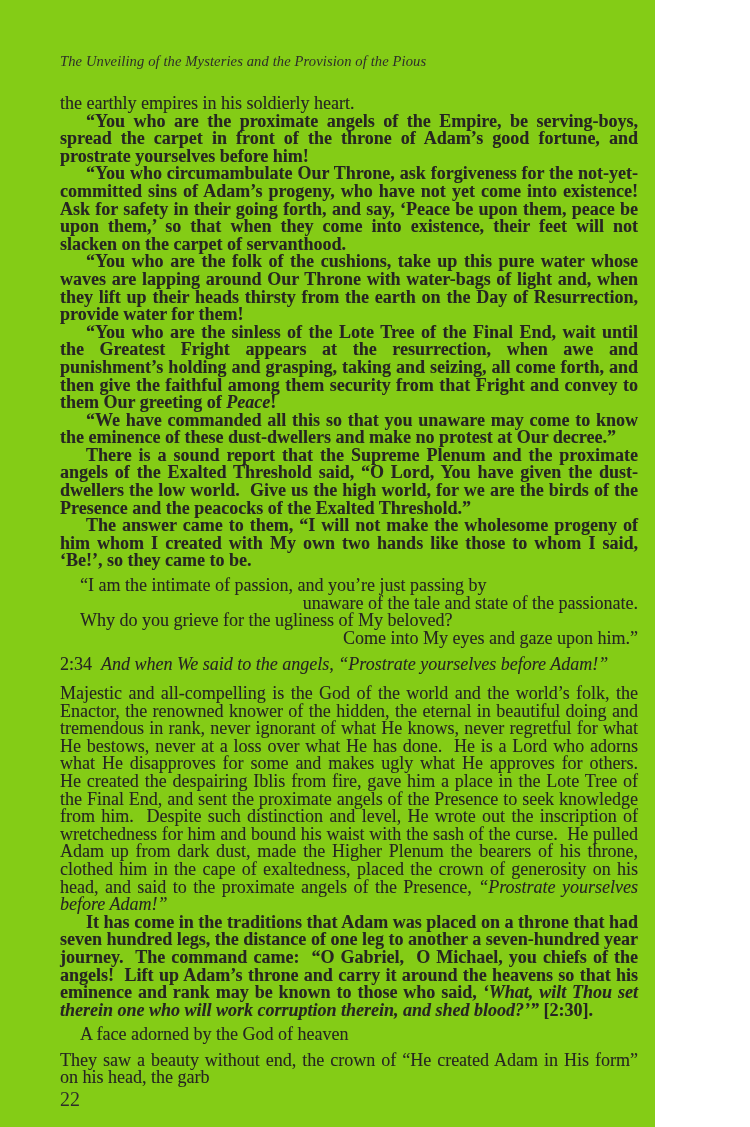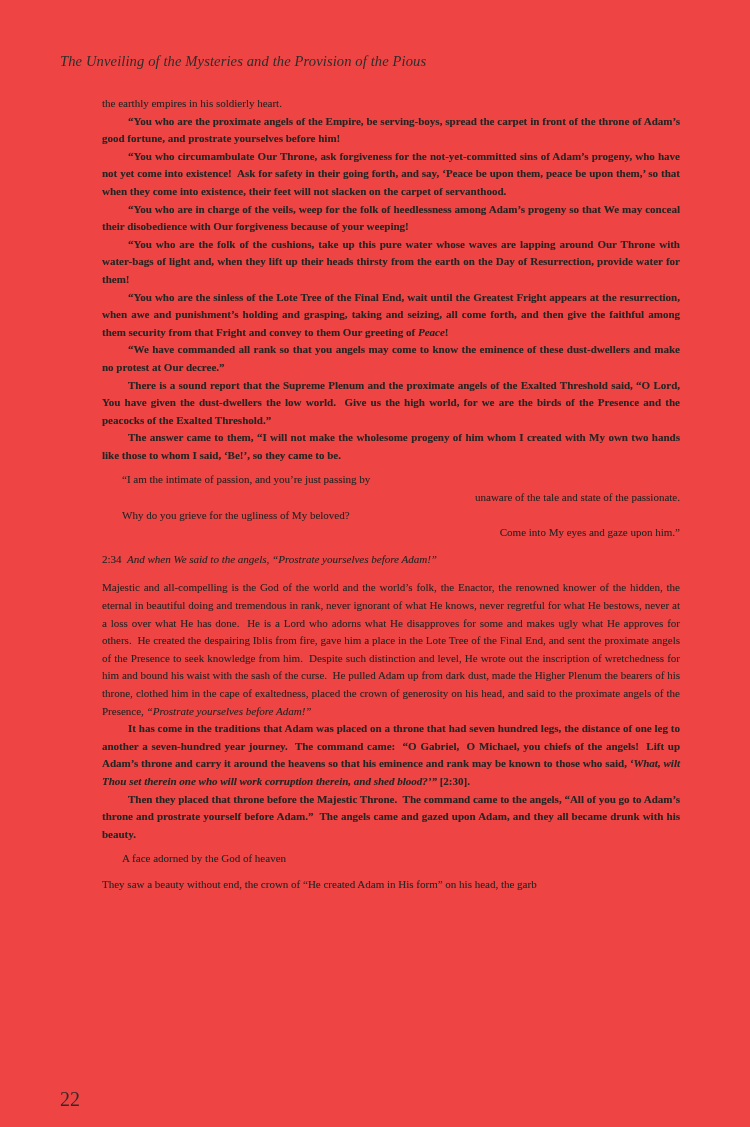--- a/index.html
+++ b/index.html
@@ -1,43 +1,42 @@
 <!DOCTYPE html>
 <html><head>
 <meta charset="utf-8">
 <style>
   html, body { margin: 0; padding: 0; background: #ffffff; }
   .page {
     position: relative;
-    width: 750px;
+    width: 655px;
     height: 1127px;
-    background: #ef4444;
+    background: #84cc16;
     font-family: "Liberation Serif", "DejaVu Serif", serif;
     color: #262522;
     overflow: hidden;
   }
   .running-header {
     position: absolute;
     left: 60px;
     top: 53px;
     font-style: italic;
     font-size: 14.6px;
     color: #2e2d2a;
     letter-spacing: 0.1px;
   }
   .body-text {
     position: absolute;
     left: 60px;
     top: 95px;
     width: 578px;
-    font-size: 11px;
+    font-size: 18px;
     line-height: 17.6px;
     text-align: justify;
     text-shadow: 0.2px 0.2px 0.4px rgba(50,48,45,0.30);
-    margin-left: 42px;
   }
   .para { margin: 0; white-space: pre-wrap; }
   .para.indent { text-indent: 26px; font-weight: bold; }
   .heading {
     margin: 9px 0 11px 0;
     font-weight: bold;
     text-align: left;
     white-space: pre-wrap;
   }
   .verse { margin: 7px 0 8px 0; text-align: left; }
@@ -57,36 +56,34 @@
 </head>
 <body>
 
 <div class="page">
   <div class="running-header">The Unveiling of the Mysteries and the Provision of the Pious</div>
 
   <div class="body-text">
       <p class="para"><span class="">the earthly empires in his soldierly heart.</span></p>
       <p class="para indent"><span class="">“You who are the proximate angels of the Empire, be serving-boys, spread the carpet in front of the throne of Adam’s good fortune, and prostrate yourselves before him!</span></p>
       <p class="para indent"><span class="">“You who circumambulate Our Throne, ask forgiveness for the not-yet-committed sins of Adam’s progeny, who have not yet come into existence!  Ask for safety in their going forth, and say, ‘Peace be upon them, peace be upon them,’ so that when they come into existence, their feet will not slacken on the carpet of servanthood.</span></p>
-      <p class="para indent"><span class="">“You who are in charge of the veils, weep for the folk of heedlessness among Adam’s progeny so that We may conceal their disobedience with Our forgiveness because of your weeping!</span></p>
       <p class="para indent"><span class="">“You who are the folk of the cushions, take up this pure water whose waves are lapping around Our Throne with water-bags of light and, when they lift up their heads thirsty from the earth on the Day of Resurrection, provide water for them!</span></p>
       <p class="para indent"><span class="">“You who are the sinless of the Lote Tree of the Final End, wait until the Greatest Fright appears at the resurrection, when awe and punishment’s holding and grasping, taking and seizing, all come forth, and then give the faithful among them security from that Fright and convey to them Our greeting of </span><span class="i">Peace</span><span class="">!</span></p>
-      <p class="para indent"><span class="">“We have commanded all rank so that you angels may come to know the eminence of these dust-dwellers and make no protest at Our decree.”</span></p>
+      <p class="para indent"><span class="">“We have commanded all this so that you unaware may come to know the eminence of these dust-dwellers and make no protest at Our decree.”</span></p>
       <p class="para indent"><span class="">There is a sound report that the Supreme Plenum and the proximate angels of the Exalted Threshold said, “O Lord, You have given the dust-dwellers the low world.  Give us the high world, for we are the birds of the Presence and the peacocks of the Exalted Threshold.”</span></p>
       <p class="para indent"><span class="">The answer came to them, “I will not make the wholesome progeny of him whom I created with My own two hands like those to whom I said, ‘Be!’, so they came to be.</span></p>
       <div class="verse">
         <div class="verse-line l1">“I am the intimate of passion, and you’re just passing by</div>
         <div class="verse-line l2">unaware of the tale and state of the passionate.</div>
         <div class="verse-line l1">Why do you grieve for the ugliness of My beloved?</div>
         <div class="verse-line l2">Come into My eyes and gaze upon him.”</div>
       </div>
       <p class="heading"><span class="b">2:34  </span><span class="i b">And when We said to the angels, “Prostrate yourselves before Adam!”</span></p>
       <p class="para"><span class="">Majestic and all-compelling is the God of the world and the world’s folk, the Enactor, the renowned knower of the hidden, the eternal in beautiful doing and tremendous in rank, never ignorant of what He knows, never regretful for what He bestows, never at a loss over what He has done.  He is a Lord who adorns what He disapproves for some and makes ugly what He approves for others.  He created the despairing Iblis from fire, gave him a place in the Lote Tree of the Final End, and sent the proximate angels of the Presence to seek knowledge from him.  Despite such distinction and level, He wrote out the inscription of wretchedness for him and bound his waist with the sash of the curse.  He pulled Adam up from dark dust, made the Higher Plenum the bearers of his throne, clothed him in the cape of exaltedness, placed the crown of generosity on his head, and said to the proximate angels of the Presence, </span><span class="i">“Prostrate yourselves before Adam!”</span></p>
       <p class="para indent"><span class="">It has come in the traditions that Adam was placed on a throne that had seven hundred legs, the distance of one leg to another a seven-hundred year journey.  The command came:  “O Gabriel,  O Michael, you chiefs of the angels!  Lift up Adam’s throne and carry it around the heavens so that his eminence and rank may be known to those who said, </span><span class="i">‘What, wilt Thou set therein one who will work corruption therein, and shed blood?’”</span><span class=""> [2:30].</span></p>
-      <p class="para indent"><span class="">Then they placed that throne before the Majestic Throne.  The command came to the angels, “All of you go to Adam’s throne and prostrate yourself before Adam.”  The angels came and gazed upon Adam, and they all became drunk with his beauty.</span></p>
       <div class="verse">
         <div class="verse-line l1">A face adorned by the God of heaven</div>
       </div>
       <p class="para"><span class="">They saw a beauty without end, the crown of “He created Adam in His form” on his head, the garb</span></p>
     </div>
 
   <div class="page-number">22</div>
 </div>
 
 </body></html>

